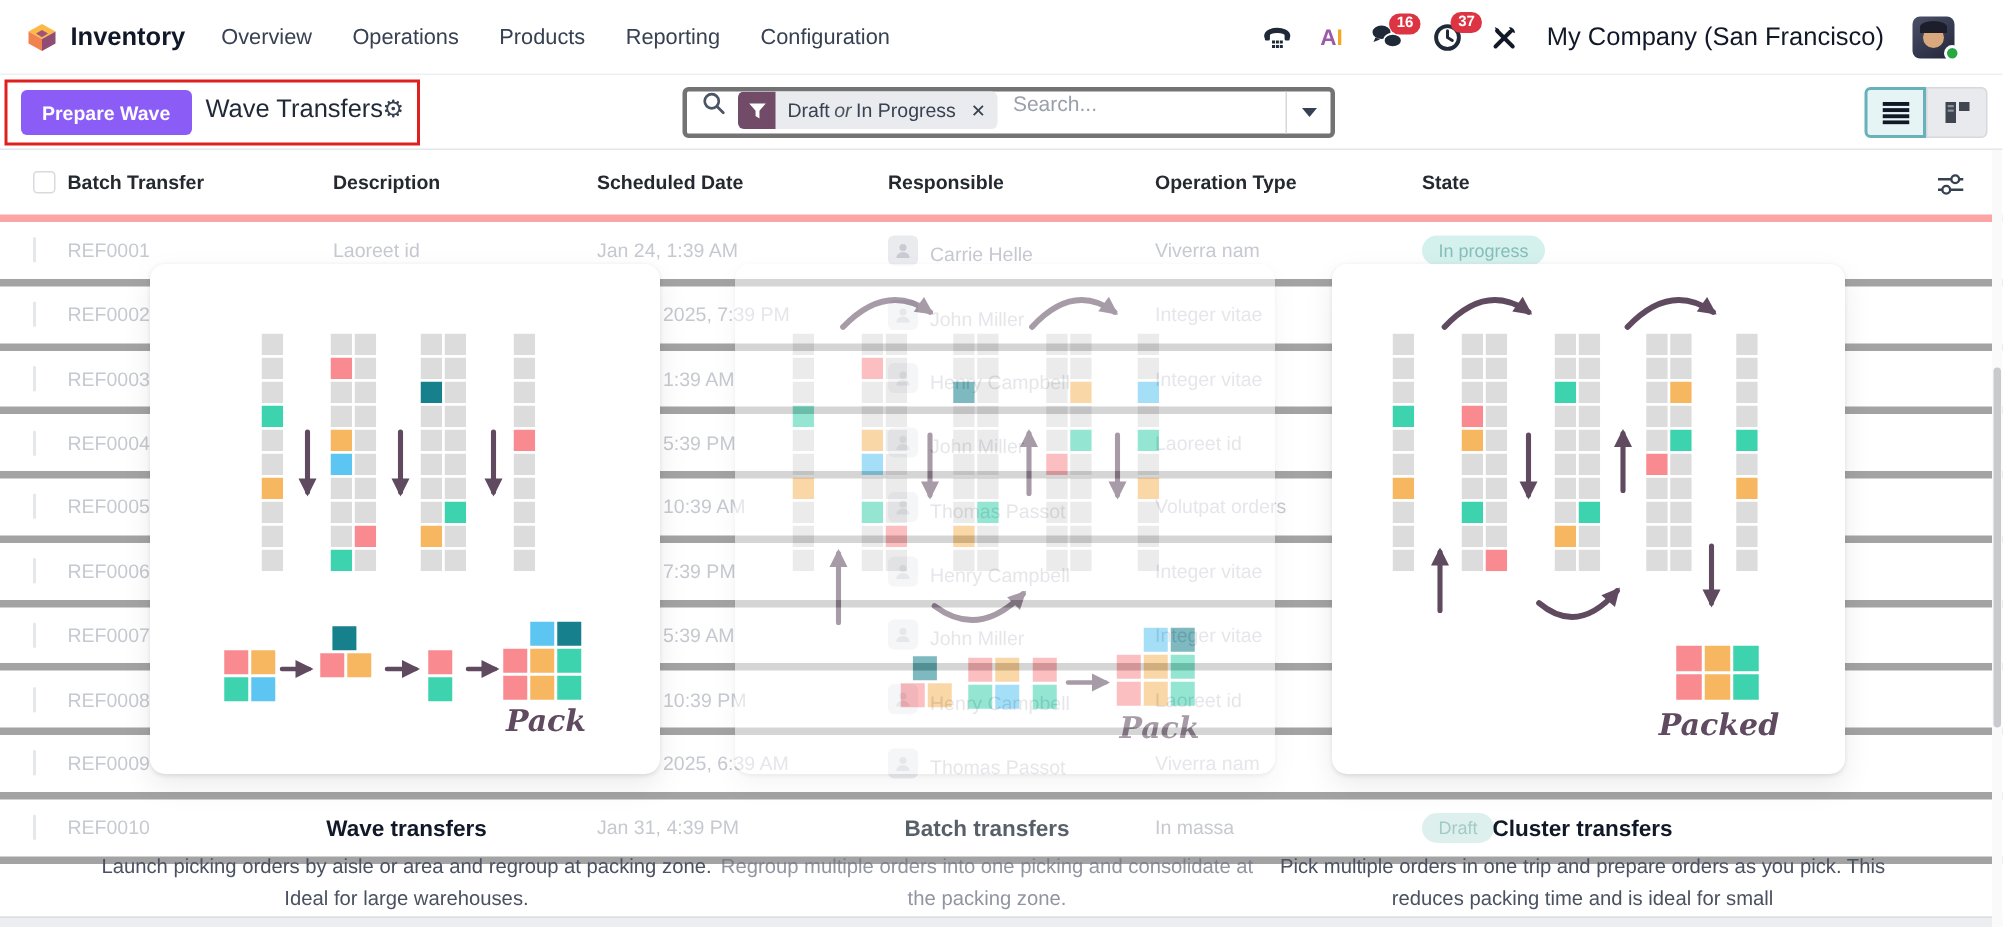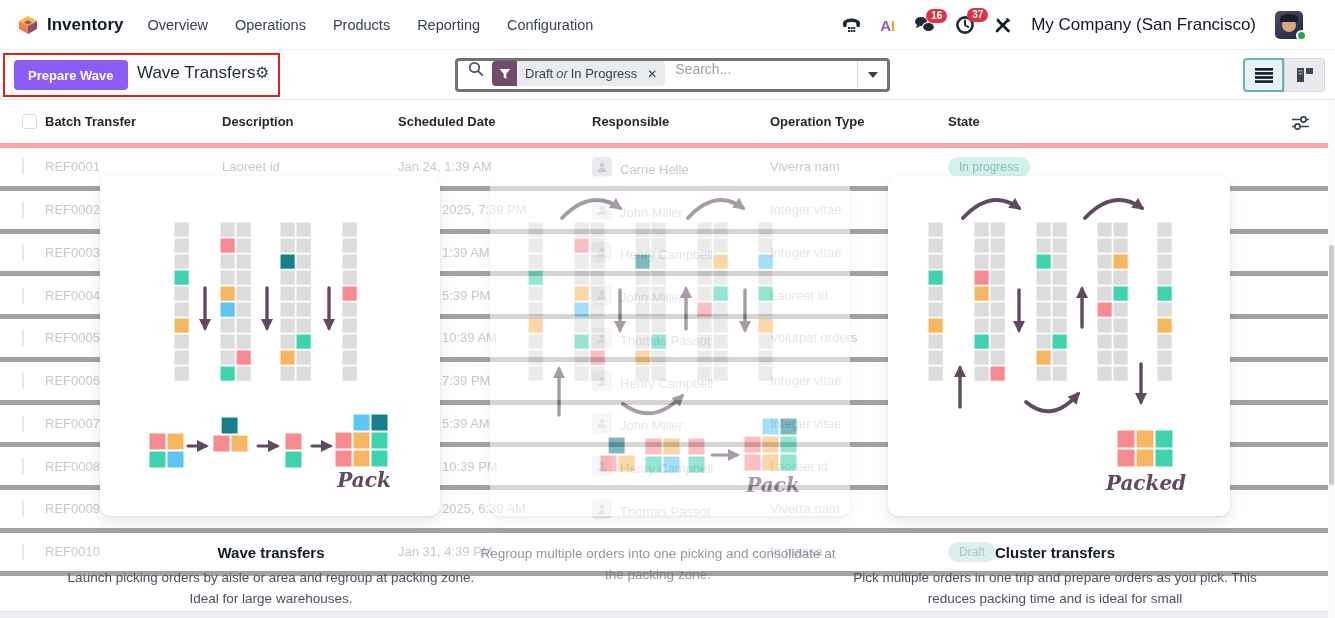--- a/index.html
+++ b/index.html
@@ -754,20 +754,21 @@
         <rect x="267" y="277" width="18" height="18" fill="#3ed3af" stroke="#fff" stroke-width="1"></rect>
         <text x="258" y="318" text-anchor="middle" font-style="italic" font-weight="bold" font-size="20" fill="#5f4a60" font-family="&quot;DejaVu Serif&quot;, serif">Packed</text>
       </svg>
   </div>
 
   <div class="cap cap1">
     <h3>Wave transfers</h3>
     <p>Launch picking orders by aisle or area and regroup at packing zone. Ideal for large warehouses.</p>
   </div>
   <div class="cap cap2">
+    <h3>Batch transfers</h3>
     <p>Regroup multiple orders into one picking and consolidate at the packing zone.</p>
   </div>
   <div class="cap cap3">
     <h3>Cluster transfers</h3>
     <p>Pick multiple orders in one trip and prepare orders as you pick. This reduces packing time and is ideal for small</p>
   </div>
 
   <div class="scroll-track">
     <div class="scroll-thumb"></div>
   </div>

